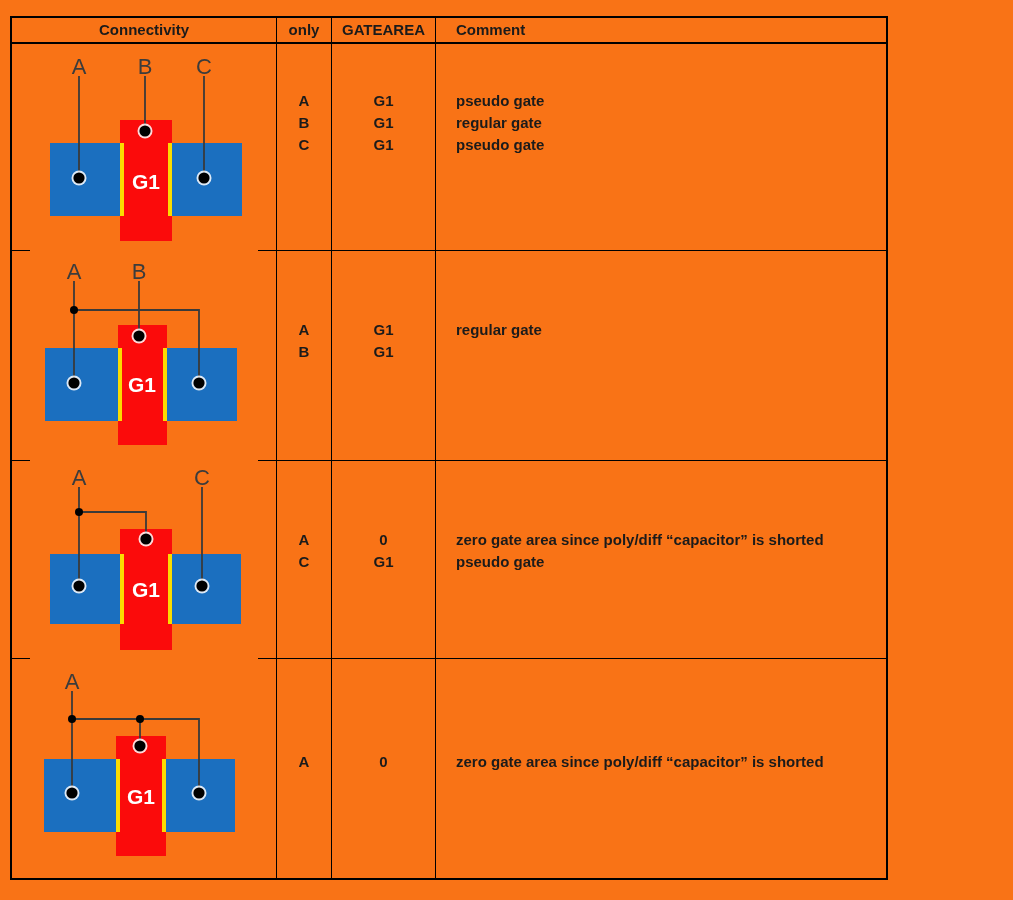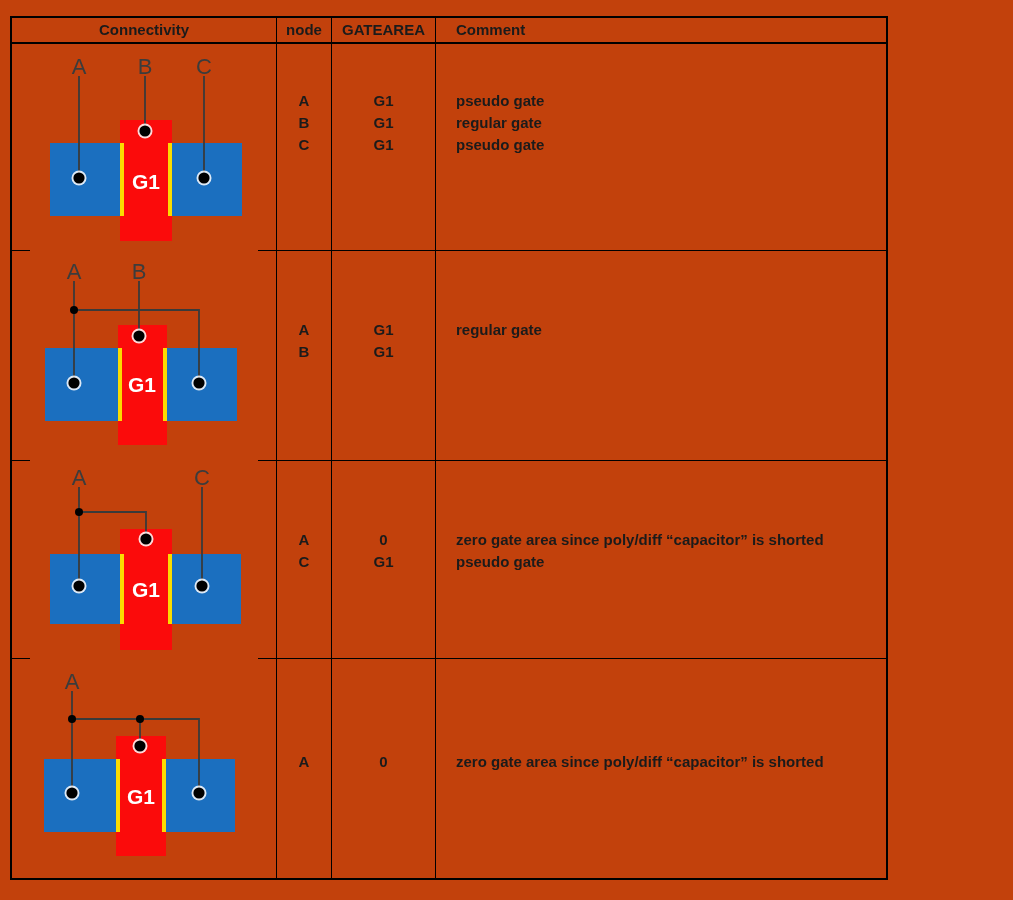--- a/index.html
+++ b/index.html
@@ -1,17 +1,17 @@
 <!DOCTYPE html>
 <html><head>
 <meta charset="utf-8">
 <style>
   html,body{margin:0;padding:0;background:#fff;}
   .canvas{
-    position:relative;width:1013px;height:900px;background:#c2410c;
+    position:relative;width:1013px;height:900px;background:#f97316;
     font-family:"Liberation Sans",sans-serif;overflow:hidden;
   }
   .gtable{
     position:absolute;left:10px;top:16px;width:878px;height:864px;
     border:2px solid #000;box-sizing:border-box;
     display:grid;
     grid-template-columns:264px 55px 104px 1fr;
     grid-template-rows:26px 206px 210px 198px 1fr;
   }
   .cell{box-sizing:border-box;position:relative;color:#1b1b1b;}
@@ -38,21 +38,21 @@
   .diagram-cell{overflow:hidden;}
   svg{display:block;}
 </style>
 </head>
 <body>
 
 <div class="canvas">
   <div class="gtable">
 
     <div class="cell head center">Connectivity</div>
-    <div class="cell head center c-node">node</div>
+    <div class="cell head center c-node">only</div>
     <div class="cell head center c-area">GATEAREA</div>
     <div class="cell head c-comment">Comment</div>
 
     <div class="cell diagram-cell">
         <svg width="264" height="206" viewBox="0 0 264 206">
           <rect x="38" y="99" width="192" height="73" fill="#1b6fbf"></rect>
           <rect x="108" y="76" width="52" height="121" fill="#fb0b0b"></rect>
           <rect x="108" y="99" width="4" height="73" fill="#fbdc00"></rect>
           <rect x="156" y="99" width="4" height="73" fill="#fbdc00"></rect>
           <polyline points="67,32 67,134" fill="none" stroke="#3a3a3a" stroke-width="1.8"></polyline>

